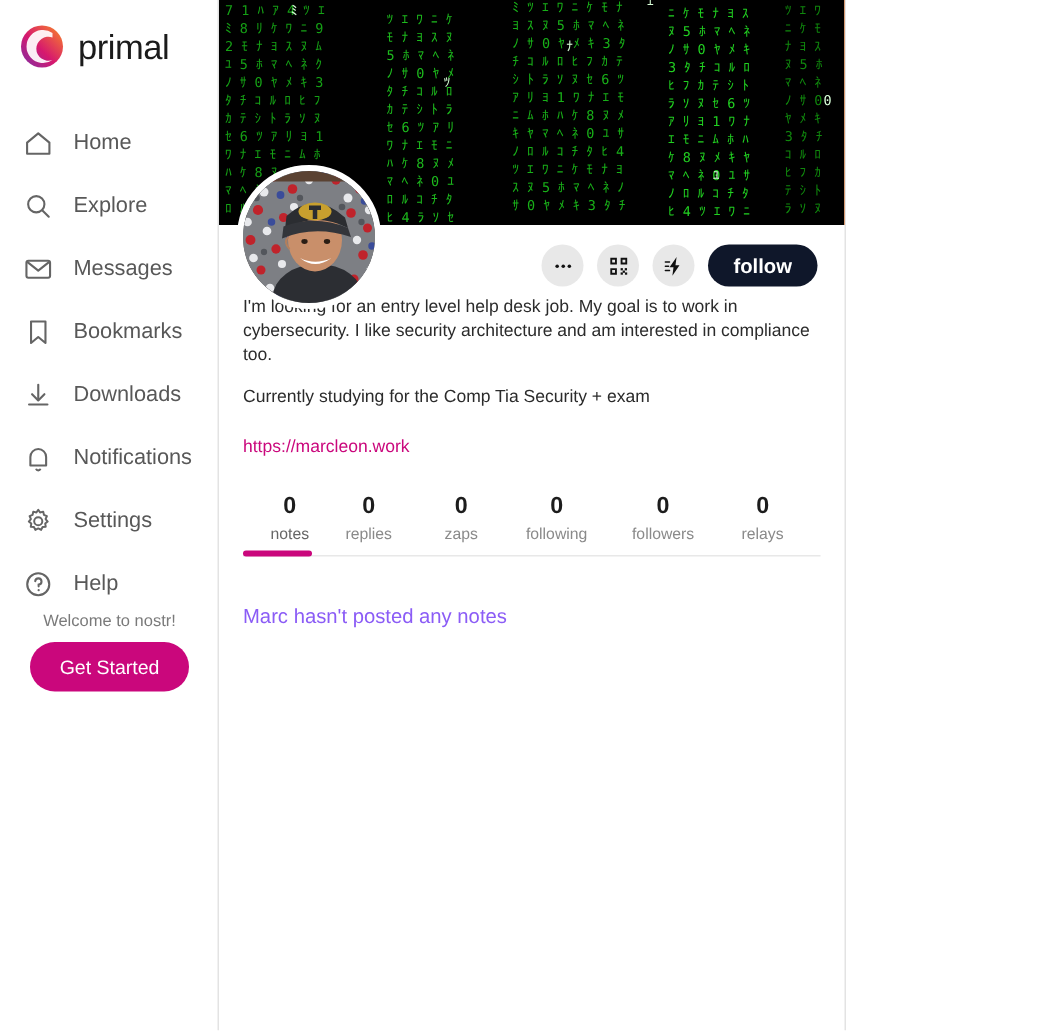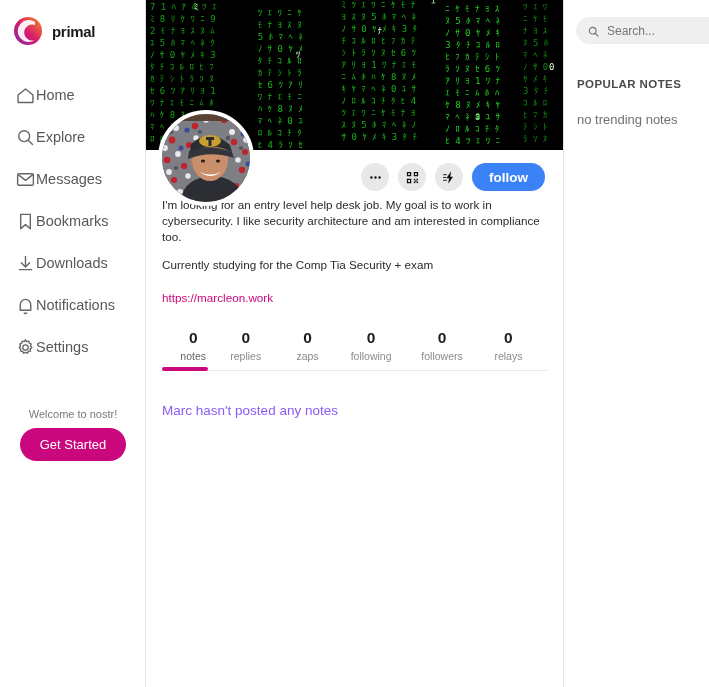--- a/index.html
+++ b/index.html
@@ -15,25 +15,25 @@
   .sidebar {
     width: 146px; height: 687px;
     background: #ffffff;
     border-right: 1px solid #e3e3e3;
     flex: 0 0 146px;
     position: relative;
   }
   .brand { display: flex; align-items: center; gap: 9px; padding: 16px 0 0 13px; }
   .brand-logo { width: 30px; height: 30px; flex: 0 0 30px; }
   .brand-name {
-    font-size: 15px; font-weight: bold; color: #1b1b1b; letter-spacing: -0.3px;
+    font-size: 23px; font-weight: normal; color: #1b1b1b; letter-spacing: -0.3px;
   }
   .nav { margin-top: 28px; }
   .nav-item {
-    display: flex; align-items: center; 
+    display: flex; align-items: center; gap: 13px;
     height: 42px; padding-left: 15px; cursor: pointer;
   }
   .nav-icon { width: 21px; height: 21px; flex: 0 0 21px; display: block; color: #656565; }
   .nav-label { font-size: 14.5px; color: #585858; }
 
   .welcome-block { position: absolute; left: 0; top: 408px; width: 146px; text-align: center; }
   .welcome-text { font-size: 11px; color: #7a7a7a; }
   .get-started-btn {
     display: inline-block; margin-top: 8px;
     background: #ca077c; color: #ffffff;
@@ -58,21 +58,21 @@
   }
   .avatar svg { display: block; width: 88px; height: 88px; }
 
   .actions { position: absolute; right: 18px; top: 163px; display: flex; align-items: center; gap: 9px; }
   .round-btn {
     width: 28px; height: 28px; border-radius: 50%; background: #e8e8e8;
     display: flex; align-items: center; justify-content: center;
     border: none; cursor: pointer; color: #111;
   }
   .follow-btn {
-    background: #3b82f6; color: #ffffff; border: none;
+    background: #0f172a; color: #ffffff; border: none;
     font-size: 13.5px; font-weight: bold;
     padding: 0 17px; height: 28px; border-radius: 16px; cursor: pointer;
     font-family: "Liberation Sans", sans-serif;
   }
 
   .profile-body { padding: 0 16px; }
   .display-name {
     font-size: 16.5px; font-weight: bold; color: #151515;
     margin-top: 8px; padding-top: 4px;
   }
@@ -202,20 +202,30 @@
       <div class="nav-item">
         <span class="nav-icon">
           <svg viewBox="0 0 24 24" fill="none" stroke="currentColor" stroke-width="1.5" stroke-linejoin="round">
             <circle cx="12" cy="12" r="3.1"></circle>
             <path d="M12 3.2 13.4 5.3l2.4-.6.5 2.4 2.3 1-1 2.2 1.6 1.9-1.9 1.6.4 2.4-2.4.2-1.1 2.2-2.2-1.1-2.2 1.1-1.1-2.2-2.4-.2.4-2.4L4.8 12.2l1.6-1.9-1-2.2 2.3-1 .5-2.4 2.4.6z"></path>
           </svg>
         </span>
         <span class="nav-label">Settings</span>
       </div>
 
+      <div class="nav-item">
+        <span class="nav-icon">
+          <svg viewBox="0 0 24 24" fill="none" stroke="currentColor" stroke-width="1.6" stroke-linecap="round">
+            <circle cx="12" cy="12" r="8.4"></circle>
+            <path d="M9.7 9.6a2.4 2.4 0 1 1 2.6 2.7v1.3"></path>
+              <circle cx="12.3" cy="16.5" r="0.85" fill="currentColor" stroke="none"></circle>
+          </svg>
+        </span>
+        <span class="nav-label">Help</span>
+      </div>
     </nav>
 
     <div class="welcome-block">
       <div class="welcome-text">Welcome to nostr!</div>
       <button class="get-started-btn">Get Started</button>
     </div>
   </aside>
 
   <main class="center">
 
@@ -450,27 +460,14 @@
           <div class="stat-num">0</div>
           <div class="stat-label">relays</div>
         </div>
         <div class="stat-underline"></div>
       </div>
 
       <div class="empty-msg">Marc hasn't posted any notes</div>
     </div>
   </main>
 
-  <aside class="right">
-    <div class="search-box">
-      <span class="search-icon">
-        <svg viewBox="0 0 24 24" fill="none" stroke="currentColor" stroke-width="2.1" stroke-linecap="round">
-          <circle cx="10.5" cy="10.5" r="6.2"></circle>
-            <line x1="15.2" y1="15.2" x2="20.5" y2="20.5"></line>
-        </svg>
-      </span>
-      <input class="search-input" type="text" placeholder="Search..." style="">
-    </div>
-    <div class="popular-title">POPULAR NOTES</div>
-    <div class="no-trending">no trending notes</div>
-  </aside>
 
 </div>
 
 </body></html>

